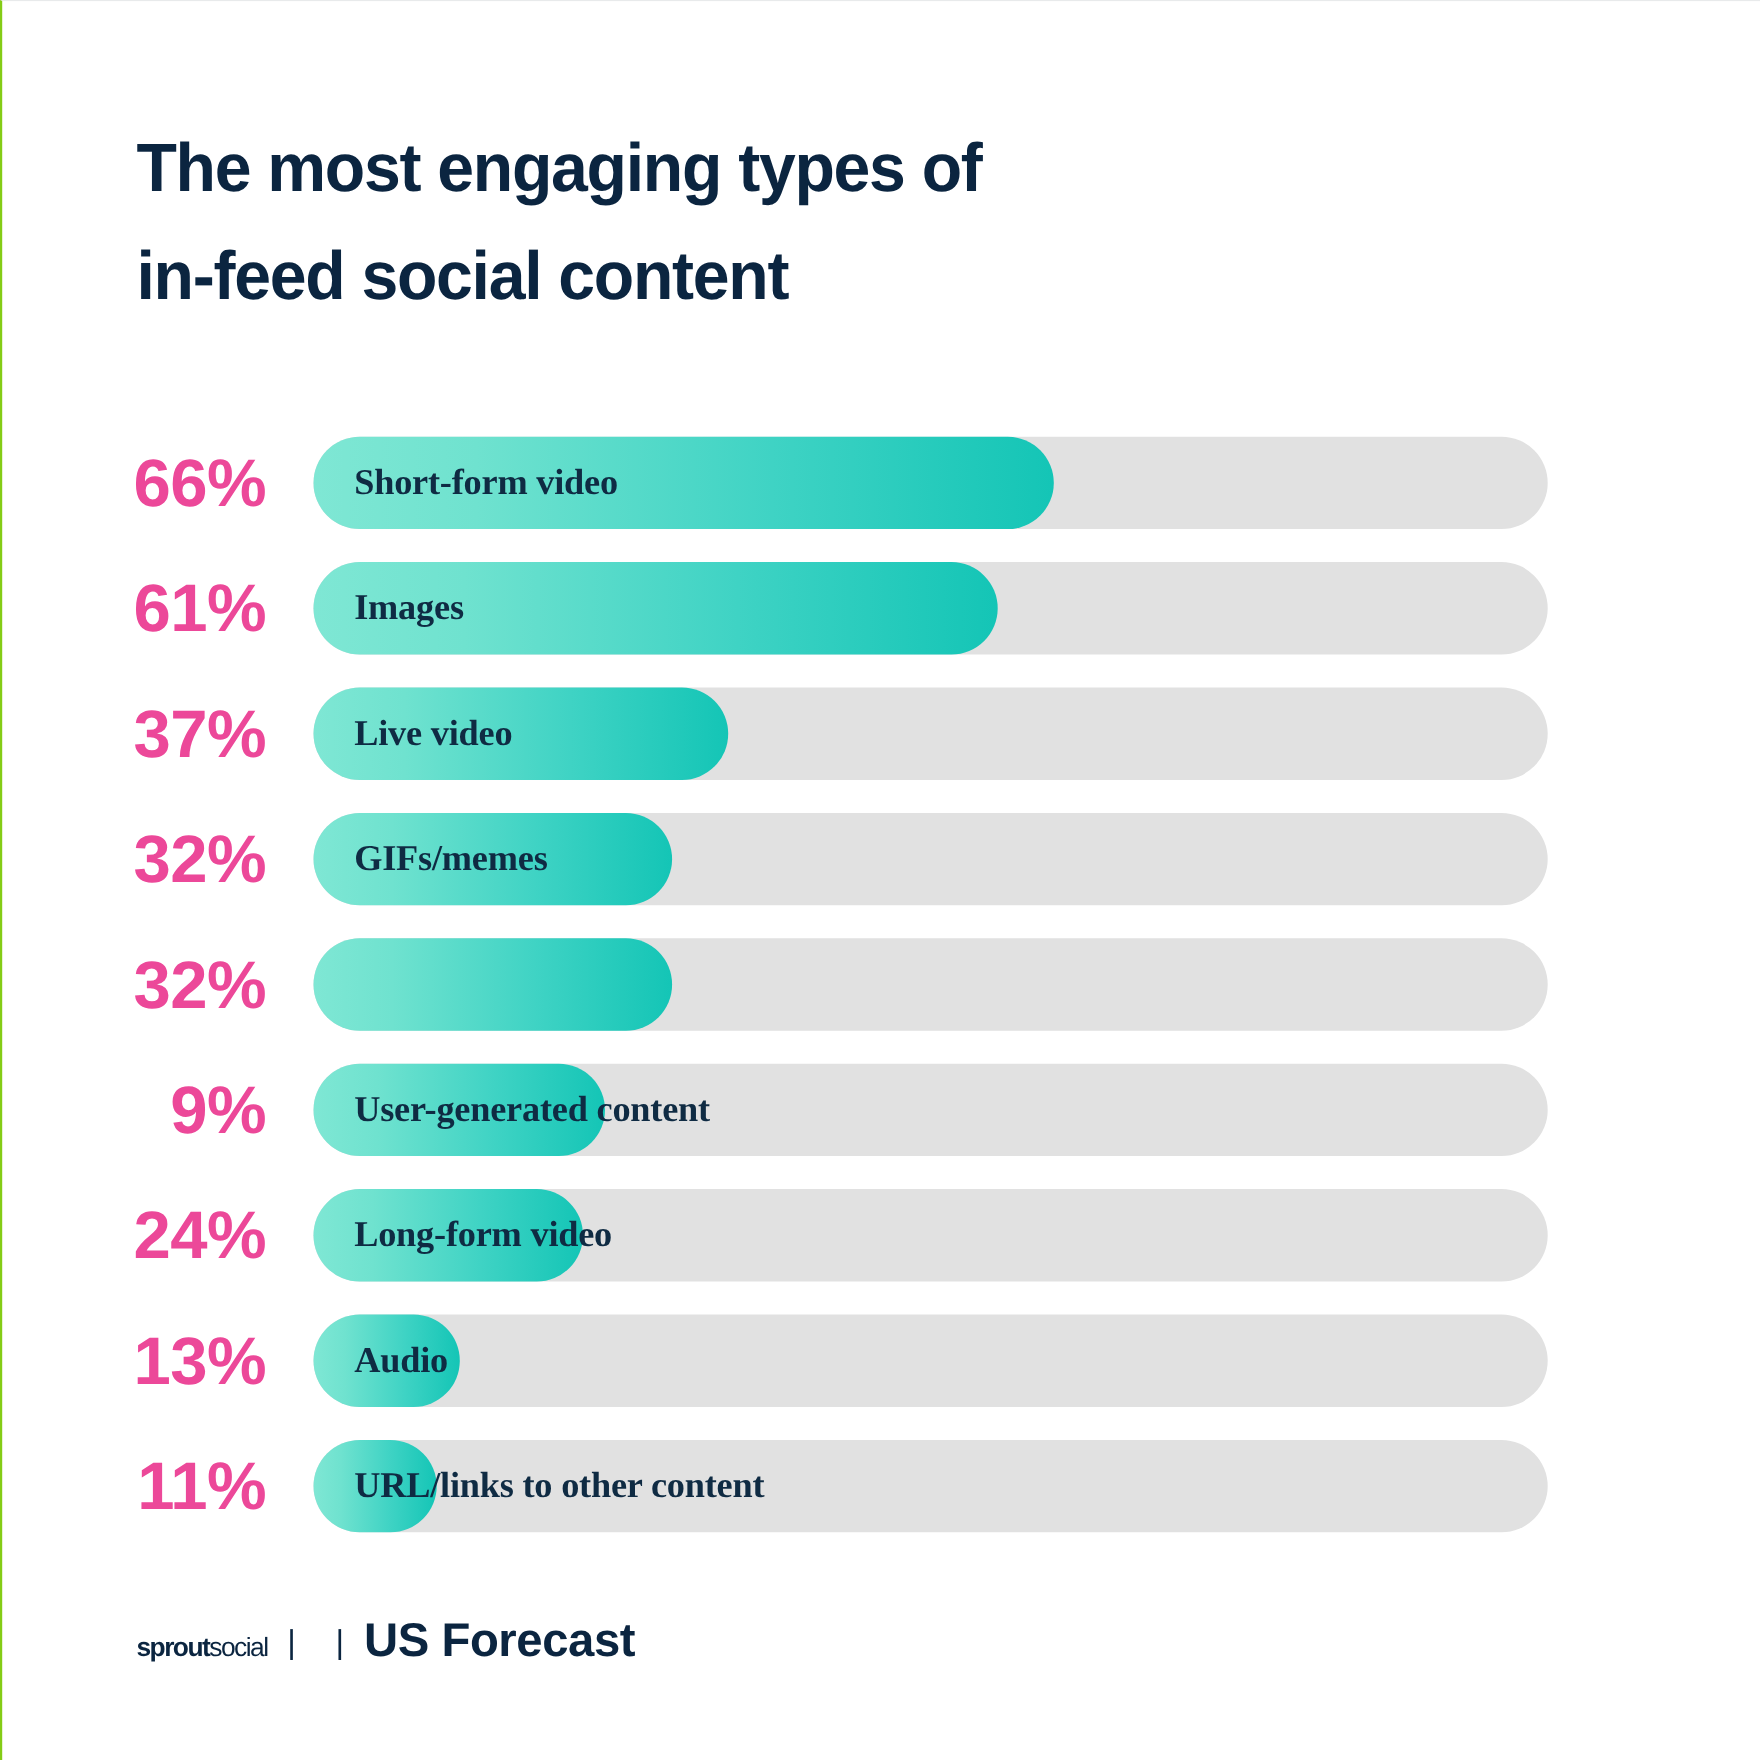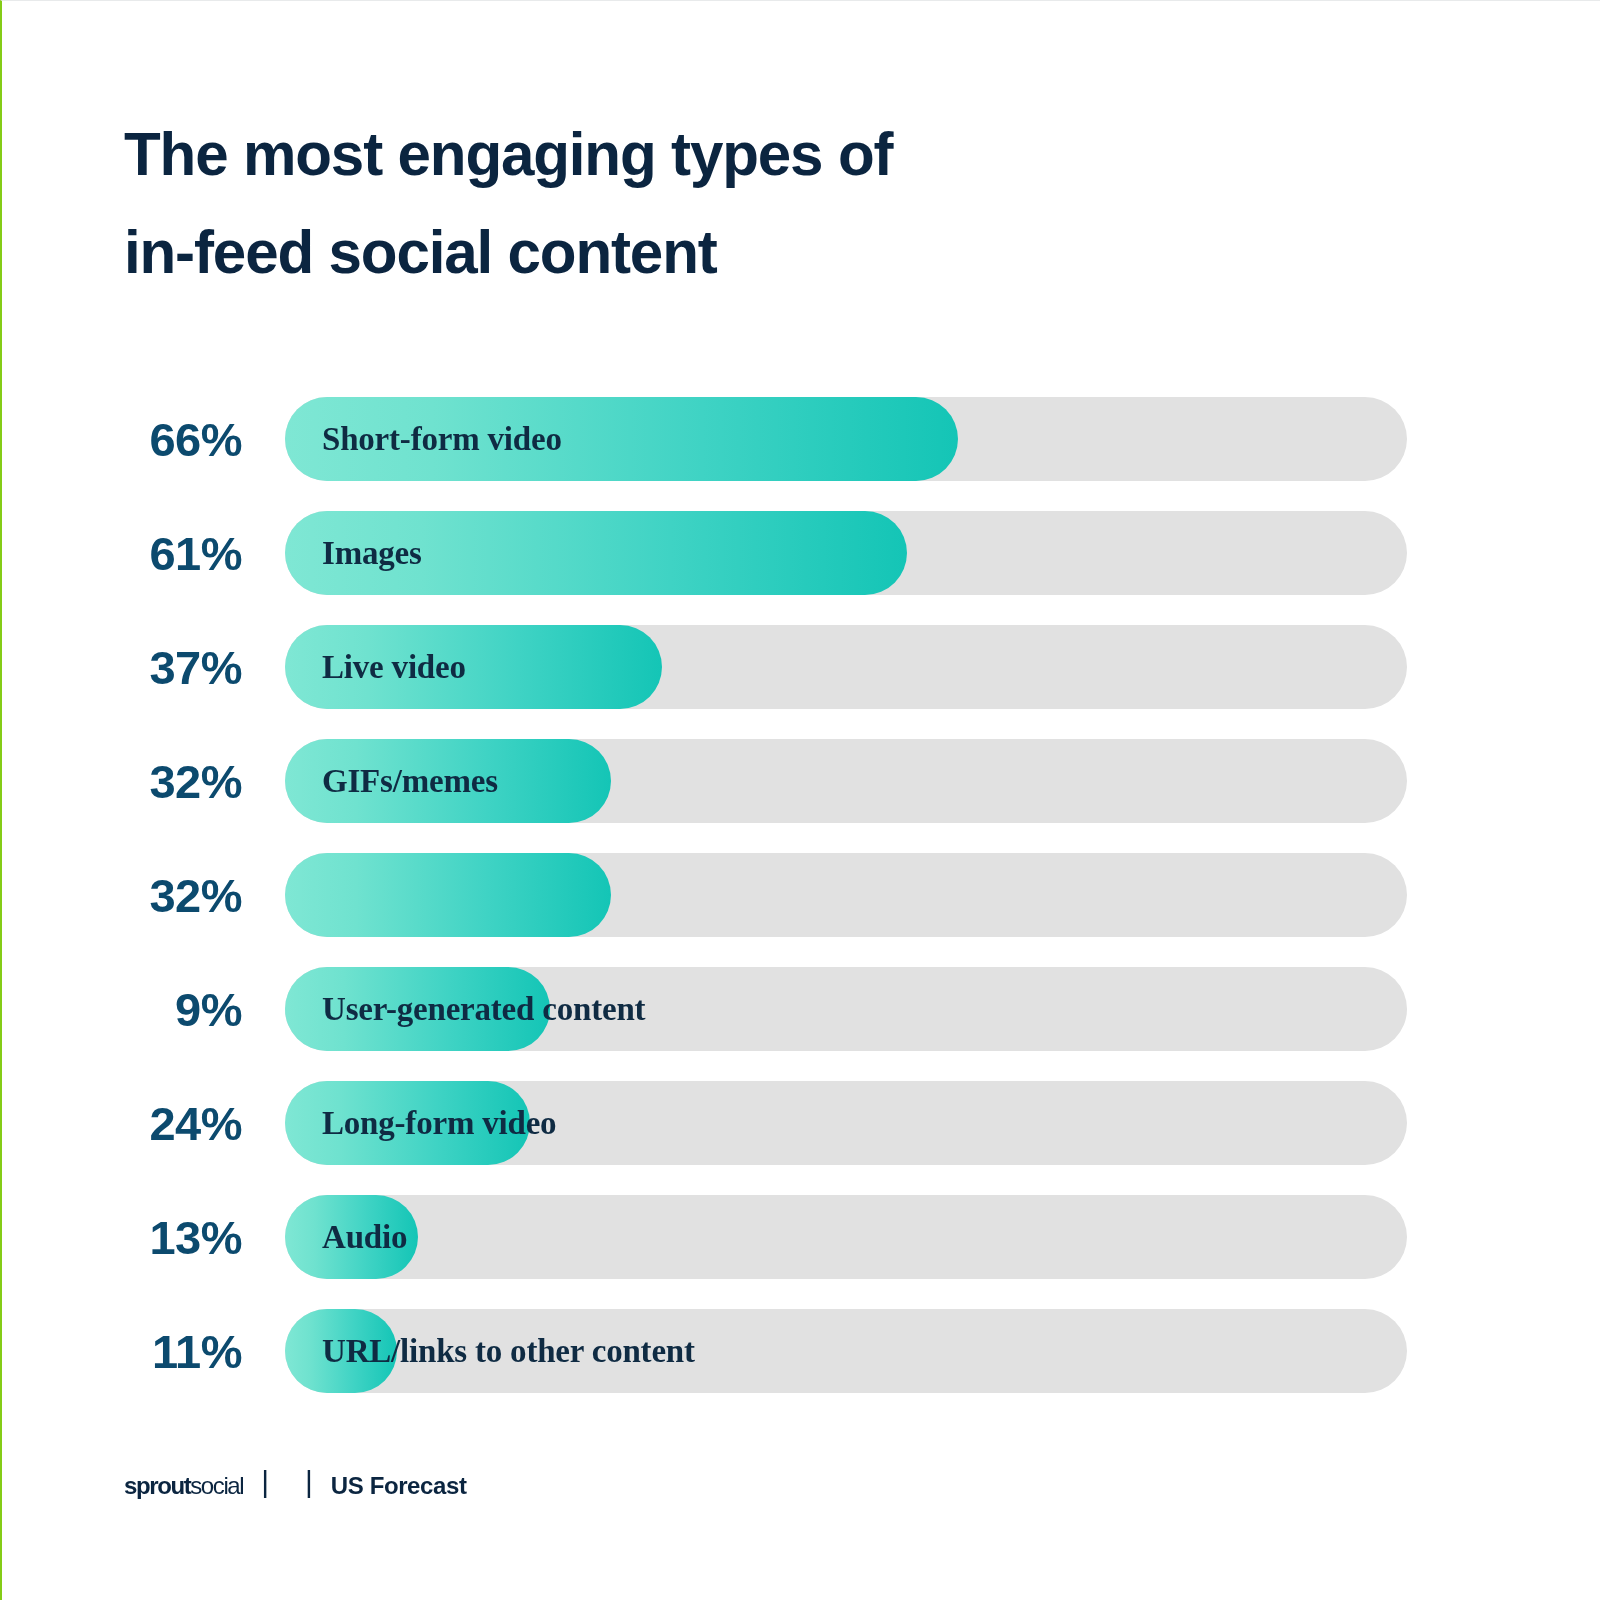--- a/index.html
+++ b/index.html
@@ -59,24 +59,24 @@
   .pct {
     position: absolute;
     left: 110px;
     top: 0;
     width: 130px;
     height: 84px;
     display: flex;
     align-items: center;
     justify-content: flex-end;
     font-family: "Liberation Sans", sans-serif;
-    font-size: 47px;
+    font-size: 61px;
     font-weight: 700;
     letter-spacing: -0.5px;
-    color: #0c4a6e;
+    color: #ec4899;
   }
   .track {
     position: absolute;
     left: 283px;
     top: 0;
     width: 1122px;
     height: 84px;
     background: #e1e1e1;
     border-radius: 42px;
   }
@@ -143,21 +143,21 @@
     font-size: 16px;
     font-weight: 700;
     vertical-align: super;
     position: relative;
     top: -12px;
     left: 1px;
     color: #0b2540;
   }
   .forecast {
     font-family: "Liberation Sans", sans-serif;
-    font-size: 24px;
+    font-size: 43px;
     font-weight: 700;
     letter-spacing: -0.4px;
     color: #0b2540;
   }
 </style>
 </head>
 <body>
 
 <div id="infographic">
 

